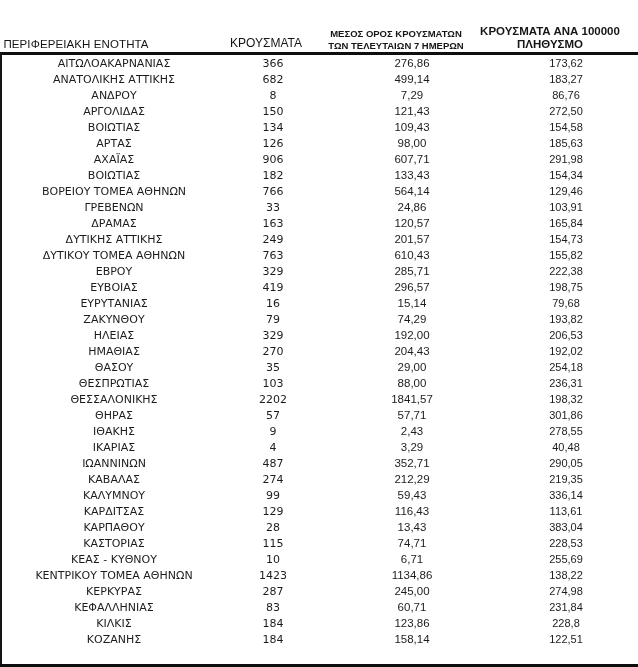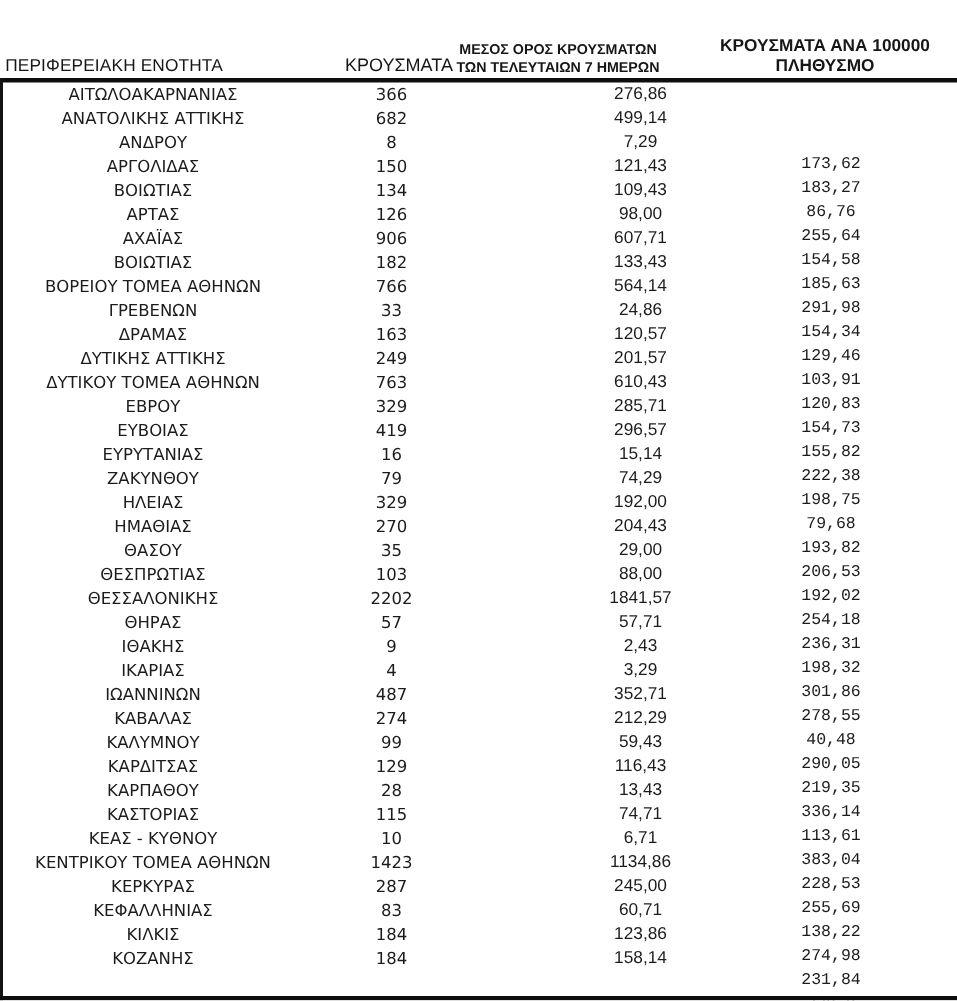--- a/index.html
+++ b/index.html
@@ -27,21 +27,21 @@
     position: absolute;
     bottom: 2px;
     transform: translateX(-50%);
     white-space: nowrap;
     text-align: center;
     color: #161616;
     font-family: "Liberation Sans", sans-serif;
   }
   .th-col1 { left: 76px;  font-size: 11.5px; letter-spacing: 0.1px; }
   .th-col2 { left: 246px; font-size: 12px; margin-left: 20px; }
-  .th-col3 { left: 372px; font-size: 9.5px;  font-weight: 700; line-height: 11.5px; bottom: 1px; }
+  .th-col3 { left: 396px; font-size: 9.5px;  font-weight: 700; line-height: 11.5px; bottom: 1px; }
   .th-col4 { left: 550px; font-size: 11.5px; line-height: 13px; bottom: 1px; font-weight: bold; }
 
   
   .rule-header {
     position: absolute;
     top: 52px; left: 0;
     width: 638px; height: 2.5px;
     background: #0e0e0e;
   }
   .rule-bottom {
@@ -53,41 +53,41 @@
   .rule-left {
     position: absolute;
     top: 52px; left: 0;
     width: 1.5px; height: 614.5px;
     background: #141414;
   }
 
   
   .tbody {
     position: absolute;
-    top: 54.5px; left: 4px;
+    top: 54.5px; left: 16px;
     width: 530px;
     text-align: center;
   }
   .tr {
     position: relative;
     width: 638px;
     height: 16.02px;
   }
   .td {
     position: absolute;
     top: 50%;
     transform: translate(-50%, -50%);
     white-space: nowrap;
     font-size: 11px;
     color: #1c1c1c;
   }
   .c-region  { left: 98px;  font-family: "DejaVu Sans", sans-serif; }
   .c-cases   { left: 246px; font-family: "DejaVu Sans", sans-serif; margin-left: 11px; }
-  .c-avg     { left: 396px; font-family: "Liberation Sans", sans-serif; font-size: 11.5px; margin-left: 27px; }
-  .c-per100k { left: 550px; font-family: Liberation Mono, monospace; margin-top: 47px; }
+  .c-avg     { left: 396px; font-family: "Liberation Sans", sans-serif; font-size: 11.5px; }
+  .c-per100k { left: 550px; font-family: Liberation Sans, sans-serif; }
 </style>
 </head>
 <body>
 
 <div class="page">
 
   <div class="thead">
     <div class="th th-col1">ΠΕΡΙΦΕΡΕΙΑΚΗ ΕΝΟΤΗΤΑ</div>
     <div class="th th-col2">ΚΡΟΥΣΜΑΤΑ</div>
     <div class="th th-col3">
@@ -119,21 +119,21 @@
       <div class="tr">
         <div class="td c-region">ΑΝΔΡΟΥ</div>
         <div class="td c-cases">8</div>
         <div class="td c-avg">7,29</div>
         <div class="td c-per100k">86,76</div>
       </div>
       <div class="tr">
         <div class="td c-region">ΑΡΓΟΛΙΔΑΣ</div>
         <div class="td c-cases">150</div>
         <div class="td c-avg">121,43</div>
-        <div class="td c-per100k">255,64</div>
+        <div class="td c-per100k">272,50</div>
       </div>
       <div class="tr">
         <div class="td c-region">ΒΟΙΩΤΙΑΣ</div>
         <div class="td c-cases">134</div>
         <div class="td c-avg">109,43</div>
         <div class="td c-per100k">154,58</div>
       </div>
       <div class="tr">
         <div class="td c-region">ΑΡΤΑΣ</div>
         <div class="td c-cases">126</div>
@@ -161,21 +161,21 @@
       <div class="tr">
         <div class="td c-region">ΓΡΕΒΕΝΩΝ</div>
         <div class="td c-cases">33</div>
         <div class="td c-avg">24,86</div>
         <div class="td c-per100k">103,91</div>
       </div>
       <div class="tr">
         <div class="td c-region">ΔΡΑΜΑΣ</div>
         <div class="td c-cases">163</div>
         <div class="td c-avg">120,57</div>
-        <div class="td c-per100k">120,83</div>
+        <div class="td c-per100k">165,84</div>
       </div>
       <div class="tr">
         <div class="td c-region">ΔΥΤΙΚΗΣ ΑΤΤΙΚΗΣ</div>
         <div class="td c-cases">249</div>
         <div class="td c-avg">201,57</div>
         <div class="td c-per100k">154,73</div>
       </div>
       <div class="tr">
         <div class="td c-region">ΔΥΤΙΚΟΥ ΤΟΜΕΑ ΑΘΗΝΩΝ</div>
         <div class="td c-cases">763</div>

